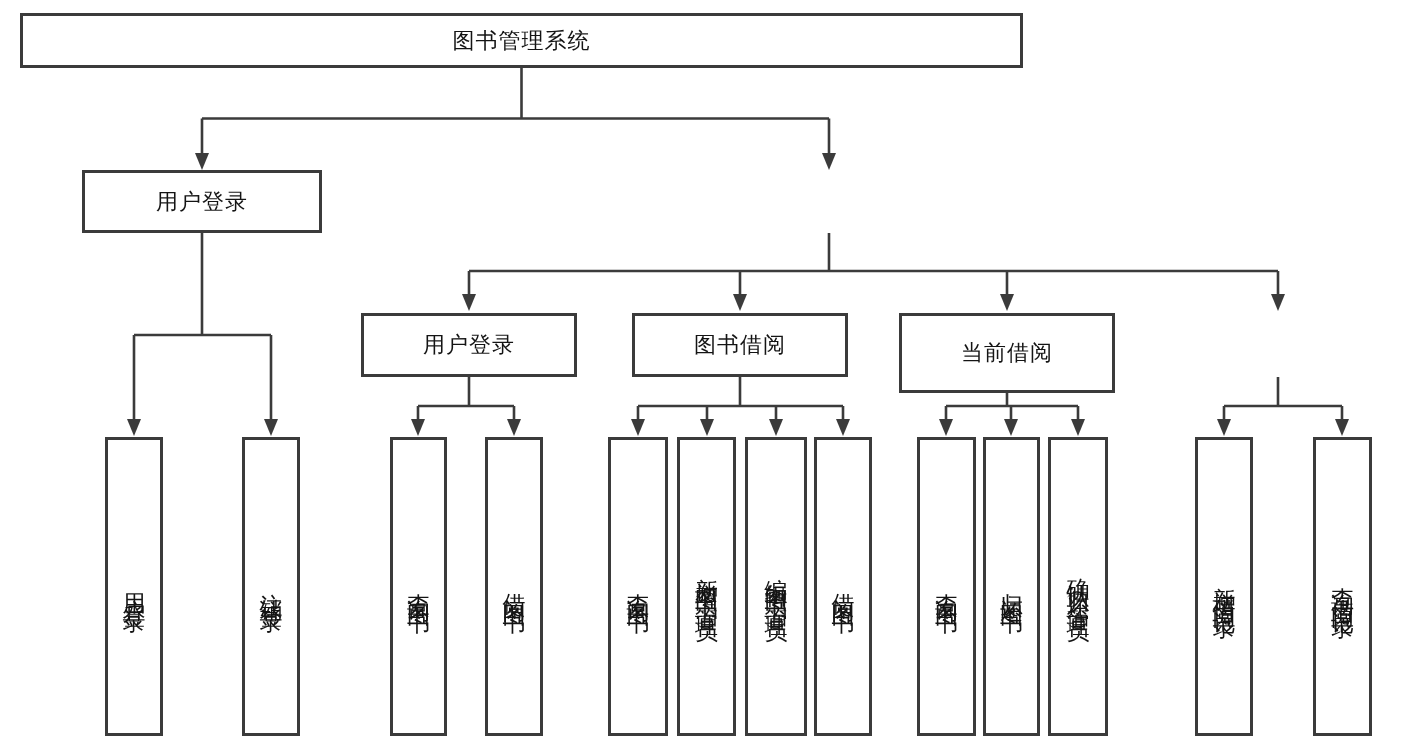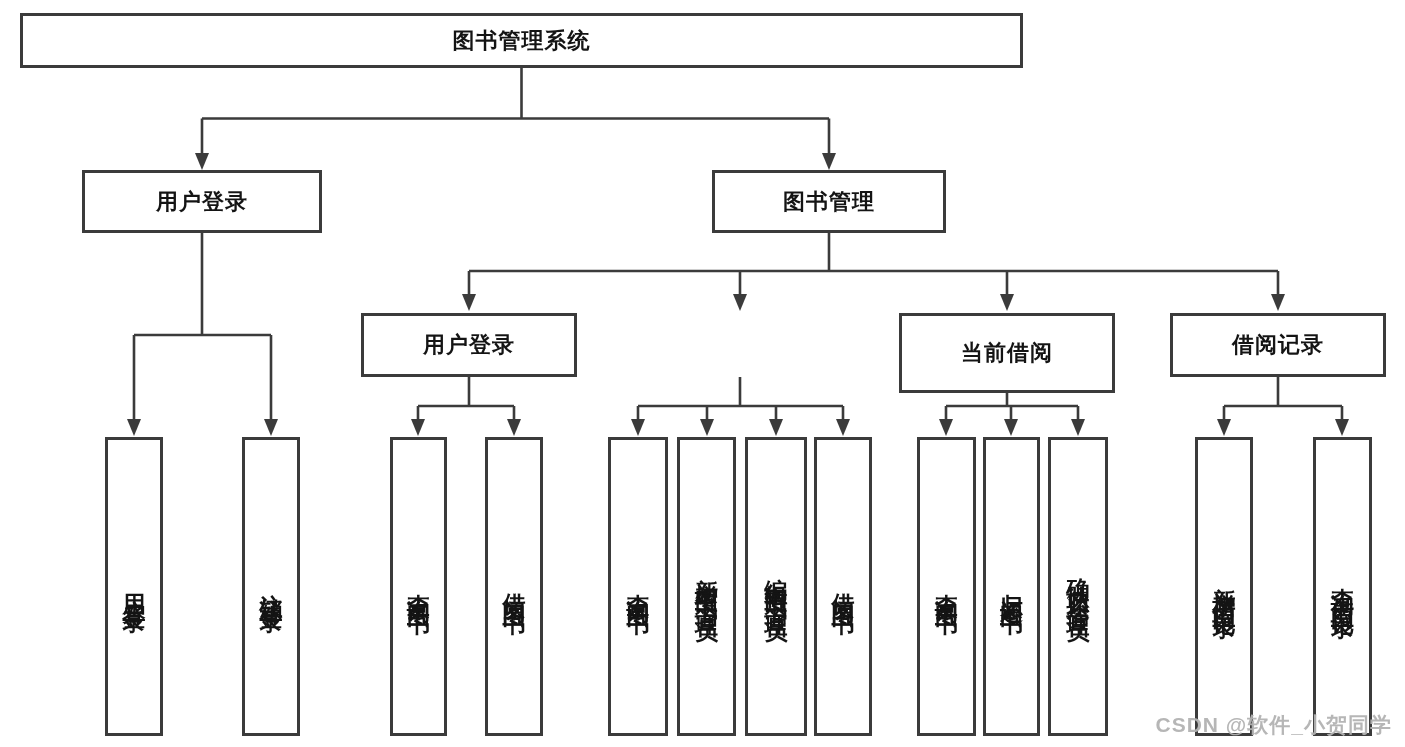--- a/index.html
+++ b/index.html
@@ -4,21 +4,21 @@
 <style>
   :root{
     --line:#3b3b3b;
     --text:#141414;
     --wm:#b3b3b3;
     --bg:#ffffff;
   }
   html,body{margin:0;padding:0;background:var(--bg);}
   .stage{
     position:relative;width:1405px;height:747px;background:var(--bg);
-    font-family:"Liberation Sans", sans-serif;overflow:hidden;font-weight:bold;
+    font-family:"Liberation Sans", sans-serif;overflow:hidden;
   }
   .wires{position:absolute;left:0;top:0;pointer-events:none;}
   .ln{fill:none;stroke:var(--line);stroke-width:2.6;}
   .ar{fill:var(--line);stroke:none;}
   .box{
     position:absolute;background:#fff;border:3px solid var(--line);
     box-sizing:border-box;display:flex;align-items:center;justify-content:center;
     color:var(--text);line-height:1.25;text-align:center;
   }
   .hbox{font-size:22px;letter-spacing:1px;}
@@ -64,38 +64,36 @@
       <polygon class="ar" points="1004,419 1018,419 1011,436"></polygon>
       <polygon class="ar" points="1071,419 1085,419 1078,436"></polygon>
       <polygon class="ar" points="1217,419 1231,419 1224,436"></polygon>
       <polygon class="ar" points="1335,419 1349,419 1342,436"></polygon>
     </g>
   </svg>
 
   <div class="box hbox" style="left:20px;top:13px;width:1003px;height:55px">图书管理系统</div>
 
   <div class="box hbox" style="left:82px;top:170px;width:240px;height:63px">用户登录</div>
-  <div class="box hbox" style="left:712px;top:170px;width:234px;height:63px">图书管理</div>
 
   <div class="box hbox" style="left:361px;top:313px;width:216px;height:64px">用户登录</div>
+  <div class="box hbox" style="left:632px;top:313px;width:216px;height:64px">图书借阅</div>
   <div class="box hbox" style="left:899px;top:313px;width:216px;height:80px">当前借阅</div>
-  <div class="box hbox" style="left:1170px;top:313px;width:216px;height:64px">借阅记录</div>
 
   <div class="box vbox" style="left:105px;top:437px;width:58px;height:299px">用户登录</div>
   <div class="box vbox" style="left:242px;top:437px;width:58px;height:299px">注销登录</div>
 
   <div class="box vbox" style="left:390px;top:437px;width:57px;height:299px">查询图书</div>
   <div class="box vbox" style="left:485px;top:437px;width:58px;height:299px">借阅图书</div>
 
   <div class="box vbox" style="left:608px;top:437px;width:60px;height:299px">查询图书</div>
   <div class="box vbox" style="left:677px;top:437px;width:59px;height:299px">新增图书（管理员）</div>
   <div class="box vbox" style="left:745px;top:437px;width:62px;height:299px">编辑图书（管理员）</div>
   <div class="box vbox" style="left:814px;top:437px;width:58px;height:299px">借阅图书</div>
 
   <div class="box vbox" style="left:917px;top:437px;width:59px;height:299px">查询图书</div>
   <div class="box vbox" style="left:983px;top:437px;width:57px;height:299px">归还图书</div>
   <div class="box vbox" style="left:1048px;top:437px;width:60px;height:299px">确认归还（管理员）</div>
 
   <div class="box vbox" style="left:1195px;top:437px;width:58px;height:299px">新增借阅记录</div>
   <div class="box vbox" style="left:1313px;top:437px;width:59px;height:299px">查询借阅记录</div>
 
-  <div class="watermark">CSDN @软件_小贺同学</div>
 </div>
 
 </body></html>

